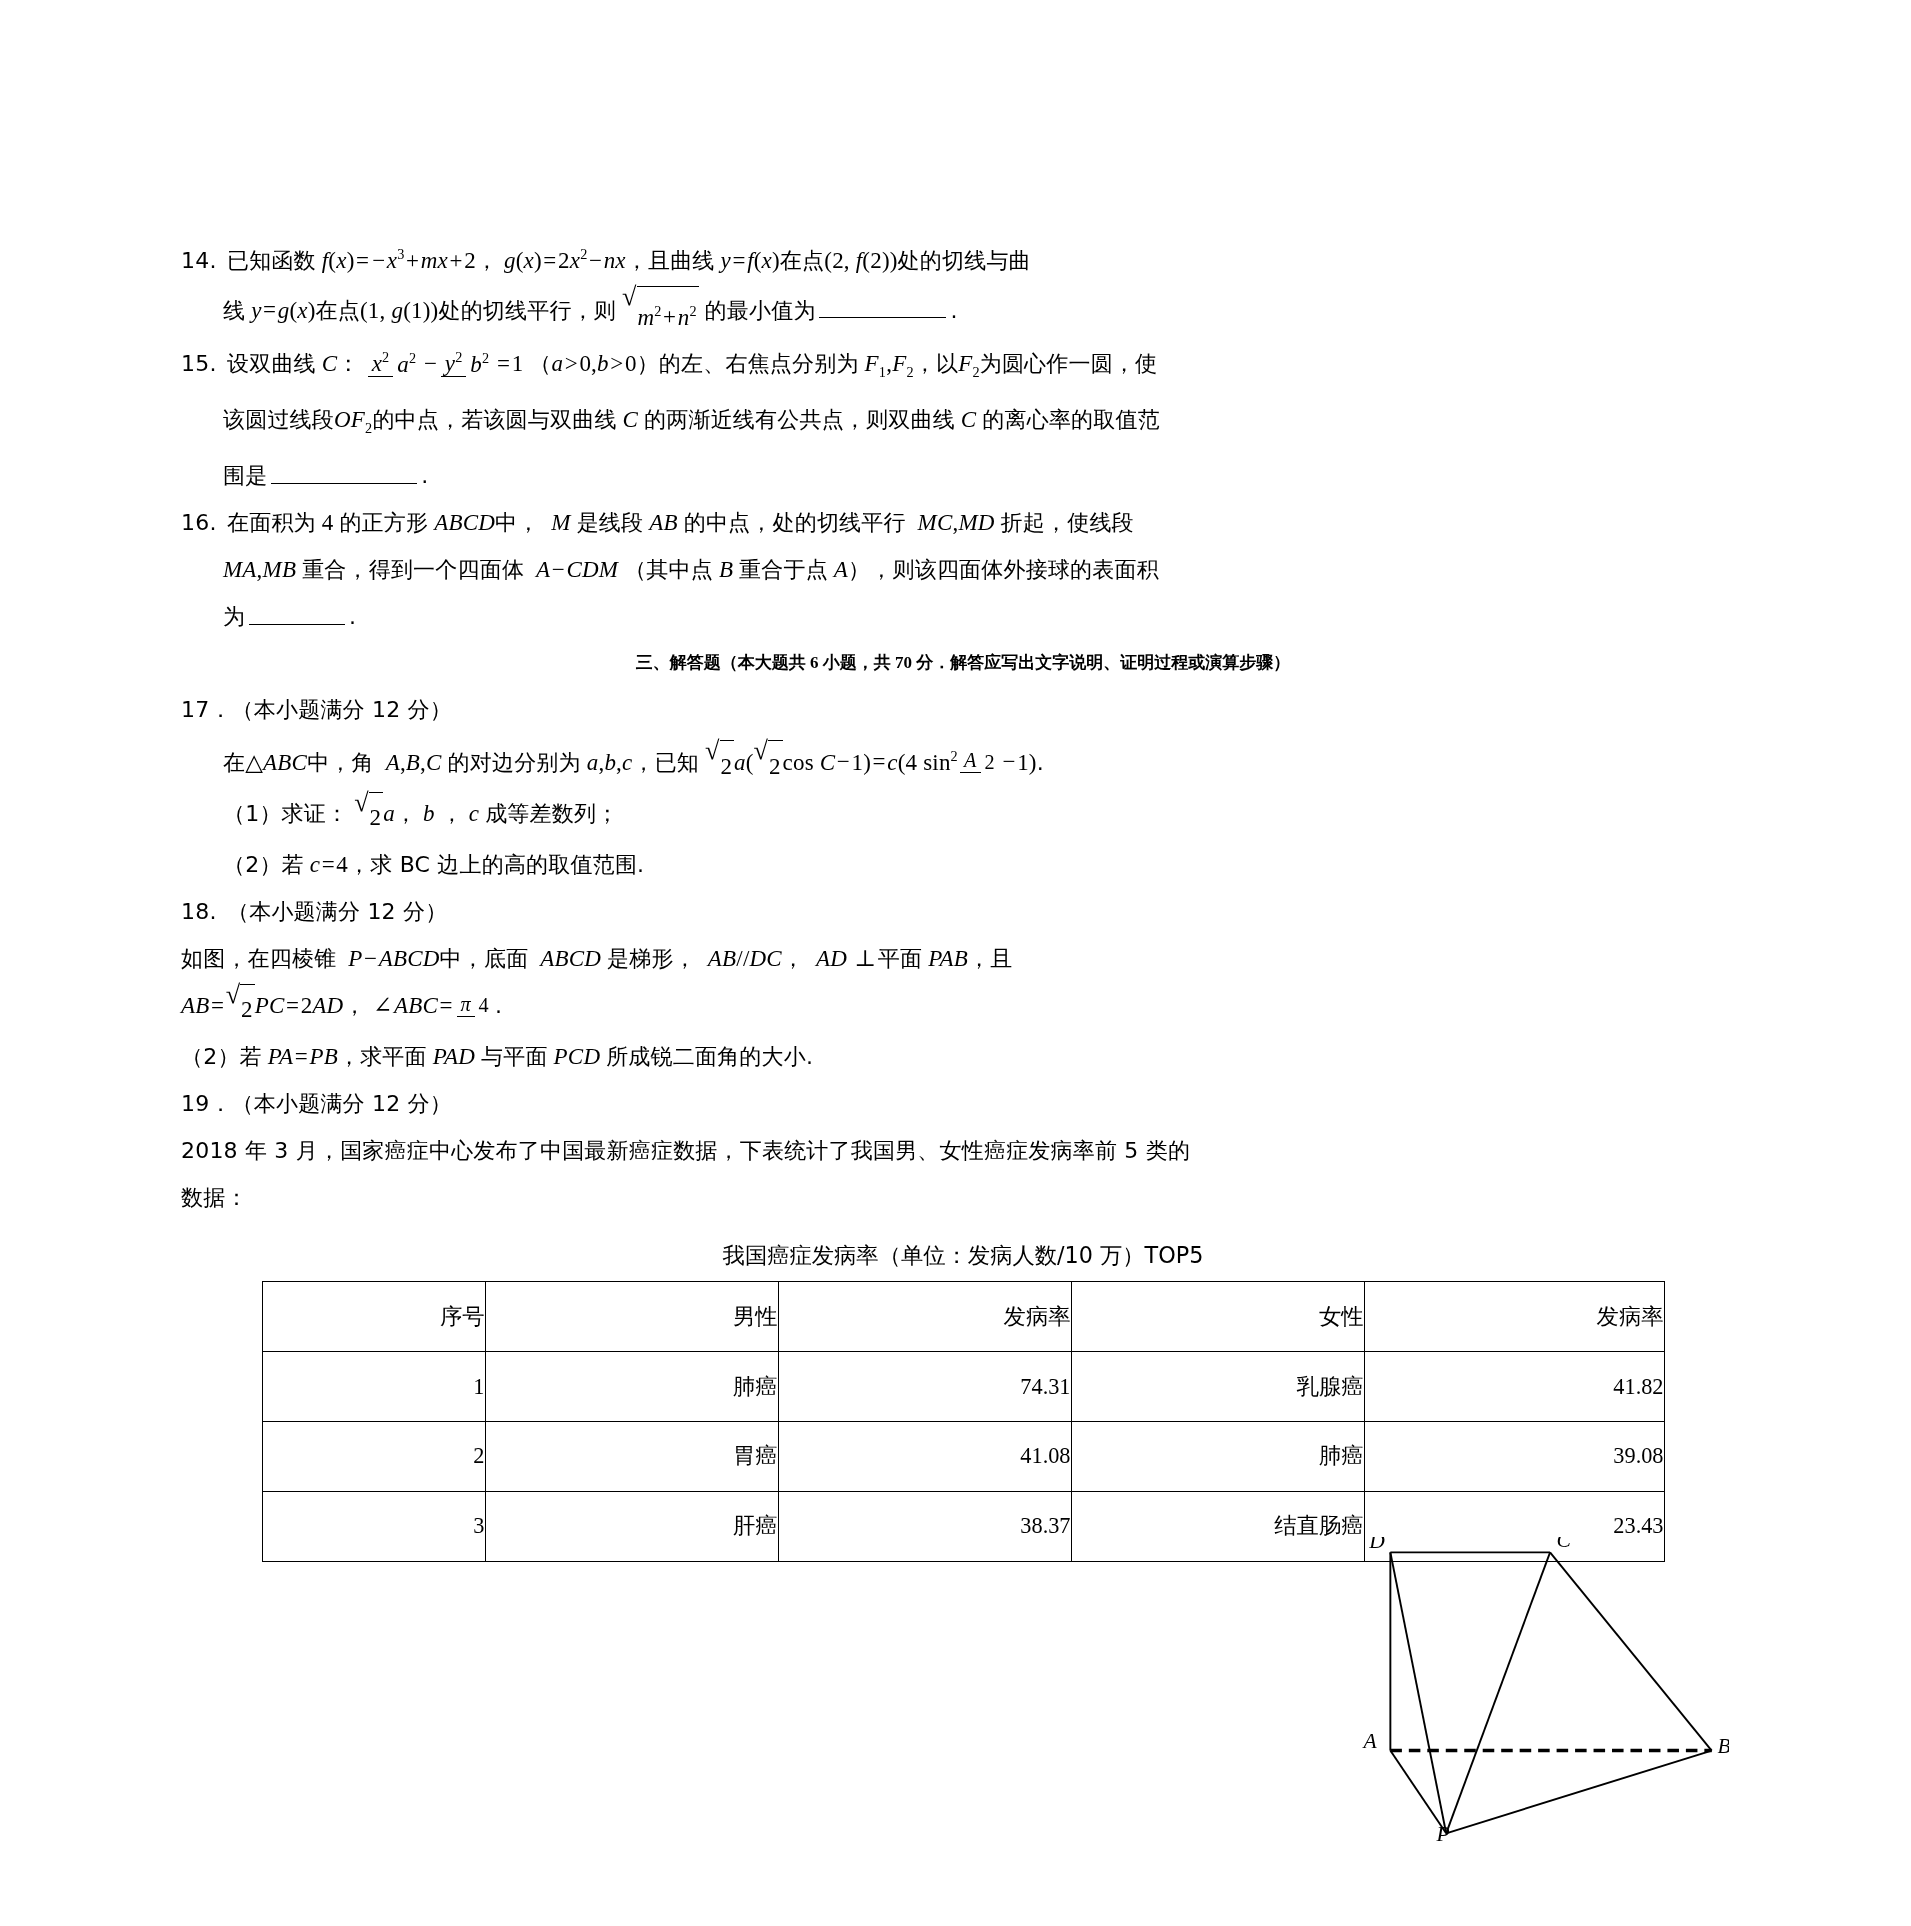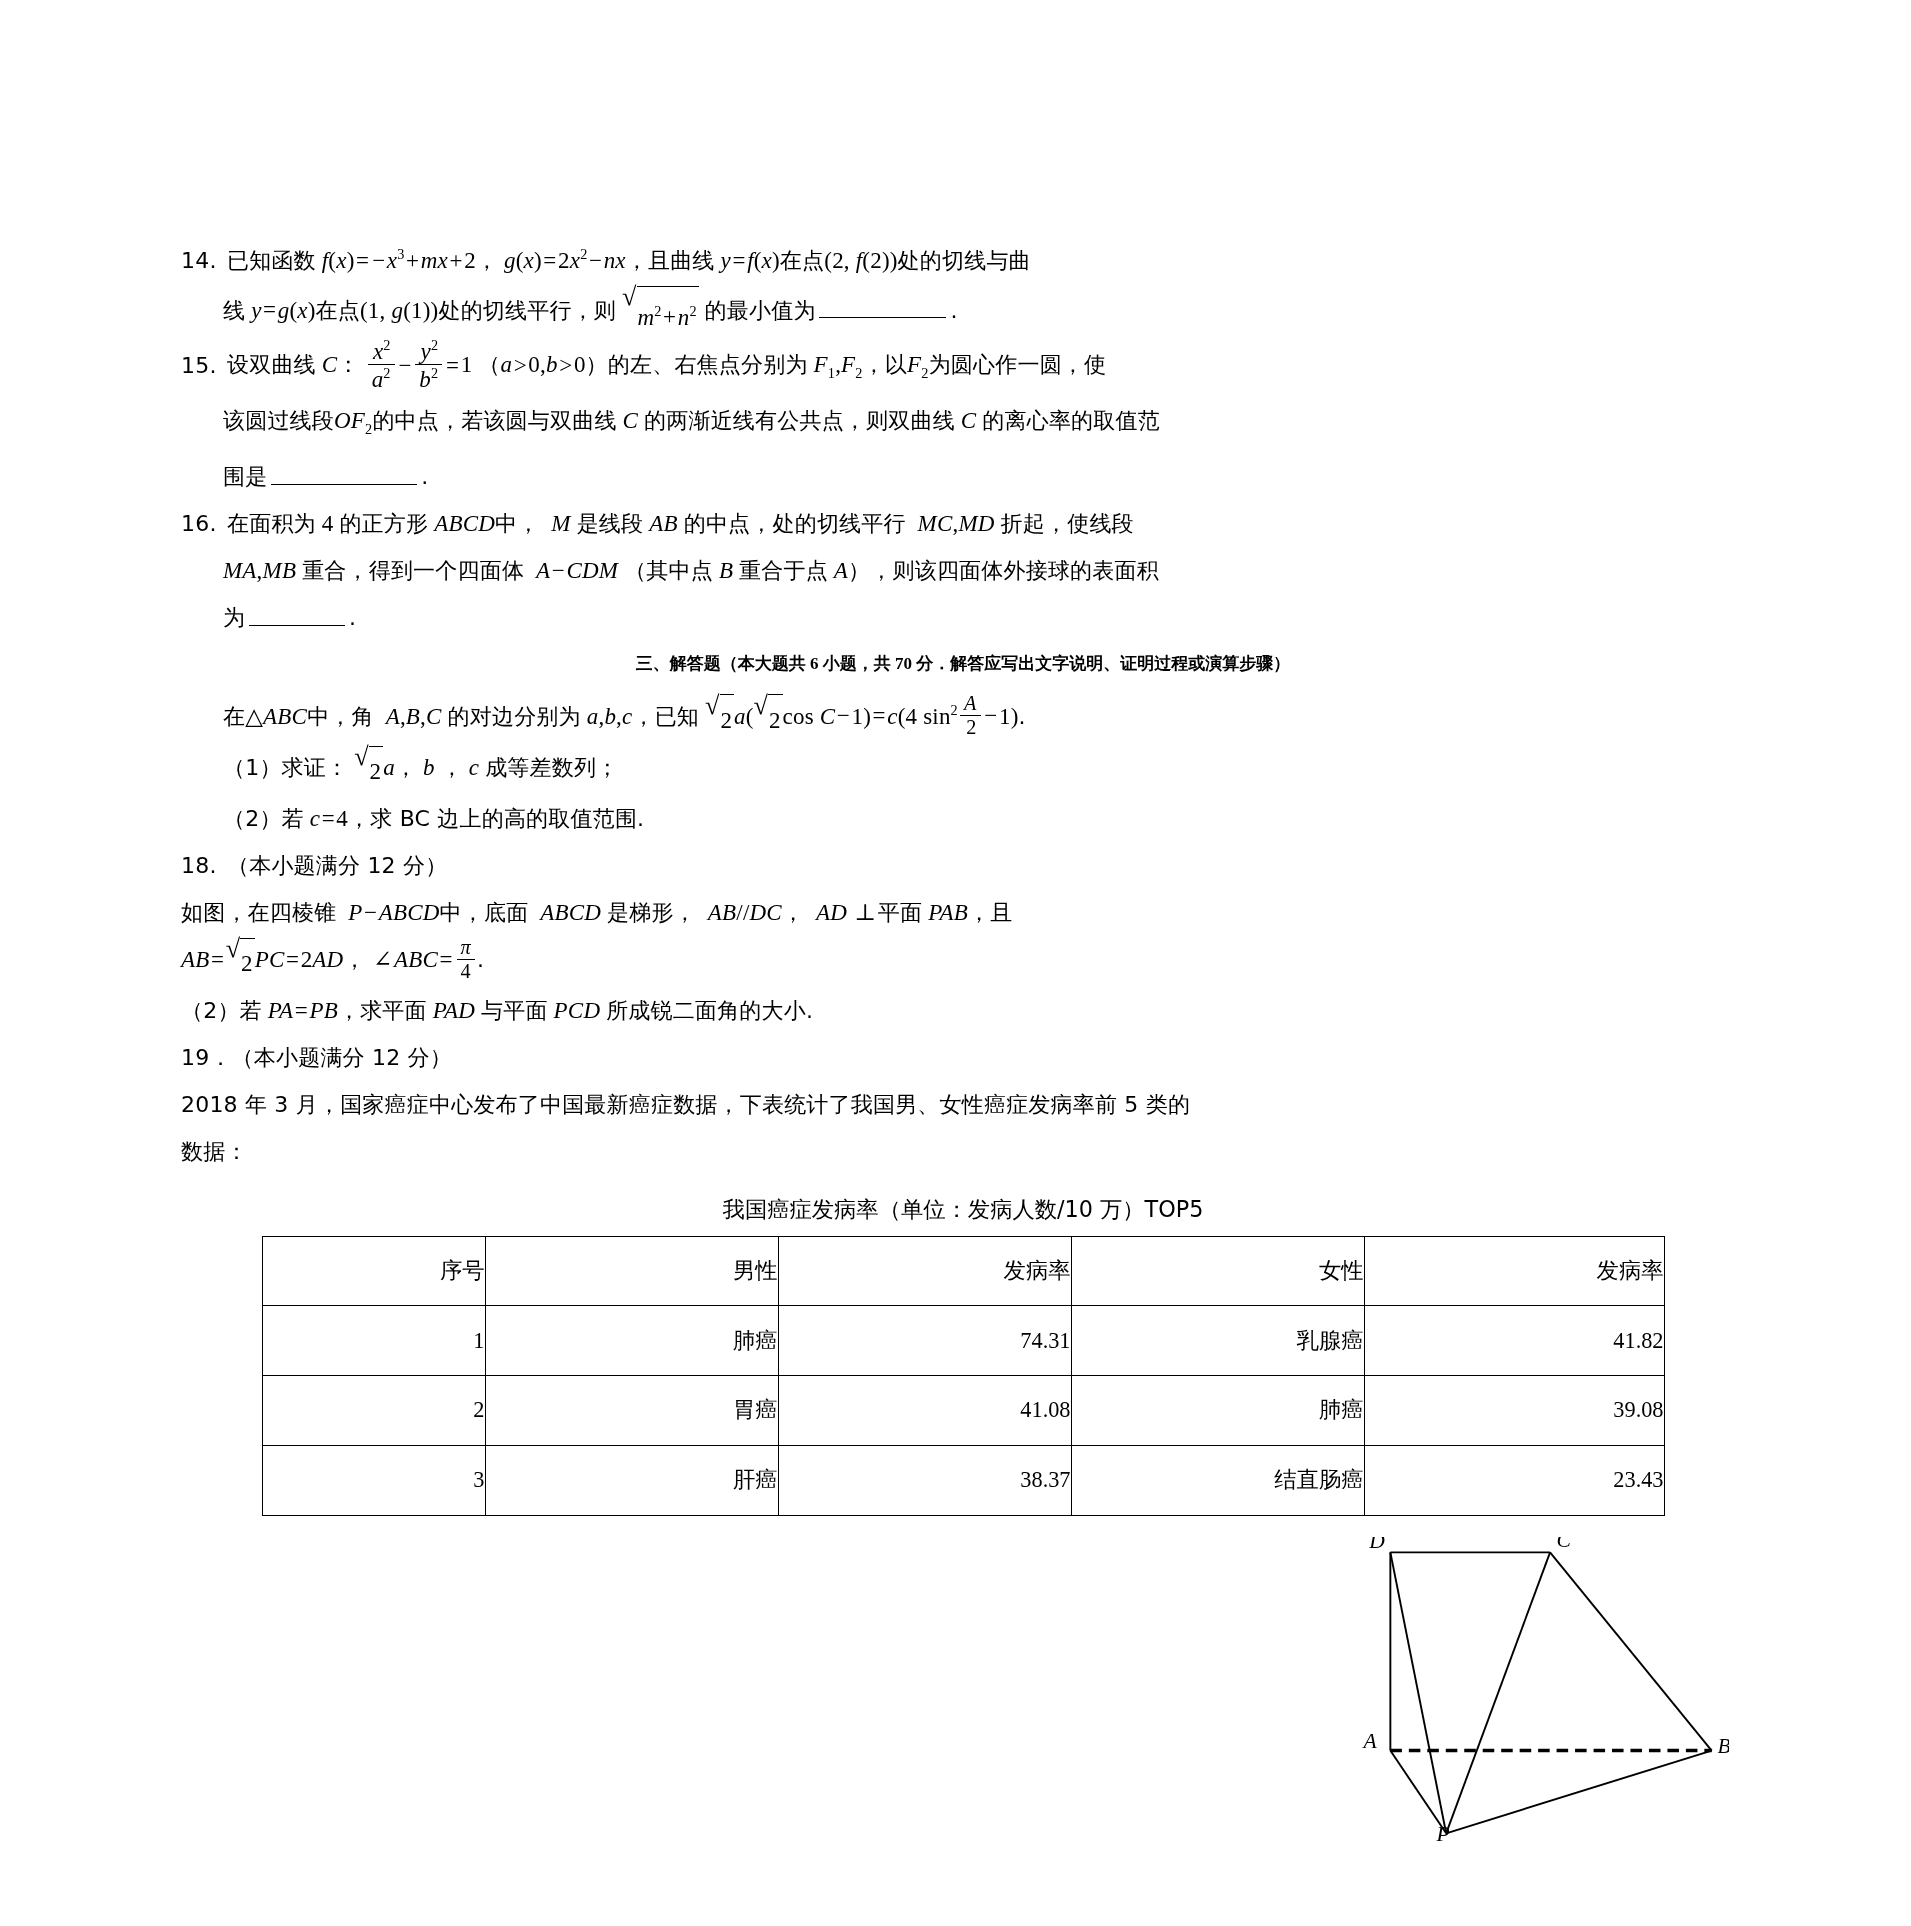--- a/index.html
+++ b/index.html
@@ -31,22 +31,22 @@
   .indent2 { padding-left:42px; }
   .qnum { display:inline-block; min-width:46px; }
   .cn { font-family:"DejaVu Sans","Liberation Sans",sans-serif; font-size:22px; }
   .mi { font-style:italic; font-family:"Liberation Serif","DejaVu Serif",serif; }
   .mn { font-family:"Liberation Serif","DejaVu Serif",serif; }
   .op { font-family:"Liberation Serif","DejaVu Serif",serif; padding:0 1.5px; }
   sup.ex { font-size:0.62em; vertical-align:super; font-style:normal;}
   sub.ix { font-size:0.62em; vertical-align:sub; font-style:normal;}
   
   .frac {
-    display:inline-flex; flex-direction:column;
-    vertical-align:middle; text-align:right;
+    display:inline-flex; 
+    vertical-align:middle; text-align:left;
     margin:0 2.3px; line-height:1.03;
     position:relative; top:-2.3px;
   }
   .frac .num { border-bottom:1.2px solid #000; padding:0 3.9px 0.8px 3.9px; }
   .frac .den { padding:1.2px 3.9px 0 3.9px; }
   .frac.small { font-size:0.88em; }
   
   .sqrt { display:inline-flex; align-items:flex-start; vertical-align:middle; }
   .sqrt .rad { font-size:1.14em; line-height:0.97; }
   .sqrt .bar { border-top:1.2px solid #000; padding:1.2px 1.9px 0 0.8px; margin-top:1.9px;text-align:center; }
@@ -140,20 +140,23 @@
         <span class="mi">&nbsp;A</span><span class="op">−</span><span class="mi">CDM&nbsp;</span><span class="cn">（其中点</span><span class="mi">&nbsp;B&nbsp;</span><span class="cn">重合于点</span><span class="mi">&nbsp;A</span><span class="cn">），则该四面体外接球的表面积</span>
       </div>
       <div class="line indent2">
         <span class="cn">为</span><span class="blank short"></span><span class="cn">.</span>
       </div>
     </div>
 
     <div class="sect-head">三、解答题（本大题共 6 小题，共 70 分．解答应写出文字说明、证明过程或演算步骤）</div>
 
     <div class="qblock">
+      <div class="line">
+        <span class="qnum cn">17．</span><span class="cn">（本小题满分 12 分）</span>
+      </div>
       <div class="line indent2">
         <span class="cn">在</span><span class="mn">△</span><span class="mi">ABC</span><span class="cn">中，角</span>
         <span class="mi">&nbsp;A</span><span class="mn">,</span><span class="mi">B</span><span class="mn">,</span><span class="mi">C&nbsp;</span><span class="cn">的对边分别为</span><span class="mi">&nbsp;a</span><span class="mn">,</span><span class="mi">b</span><span class="mn">,</span><span class="mi">c</span><span class="cn">，已知</span>
         <span class="sqrt">
             <span class="rad">√</span>
             <span class="bar"><span class="mn">2</span></span>
           </span><span class="mi">a</span><span class="mn">(</span><span class="sqrt">
             <span class="rad">√</span>
             <span class="bar"><span class="mn">2</span></span>
           </span><span class="mn">cos</span><span class="mi">&nbsp;C</span><span class="op">−</span><span class="mn">1)</span><span class="op">=</span><span class="mi">c</span><span class="mn">(4 sin</span><sup class="ex">2</sup><span class="frac small">

